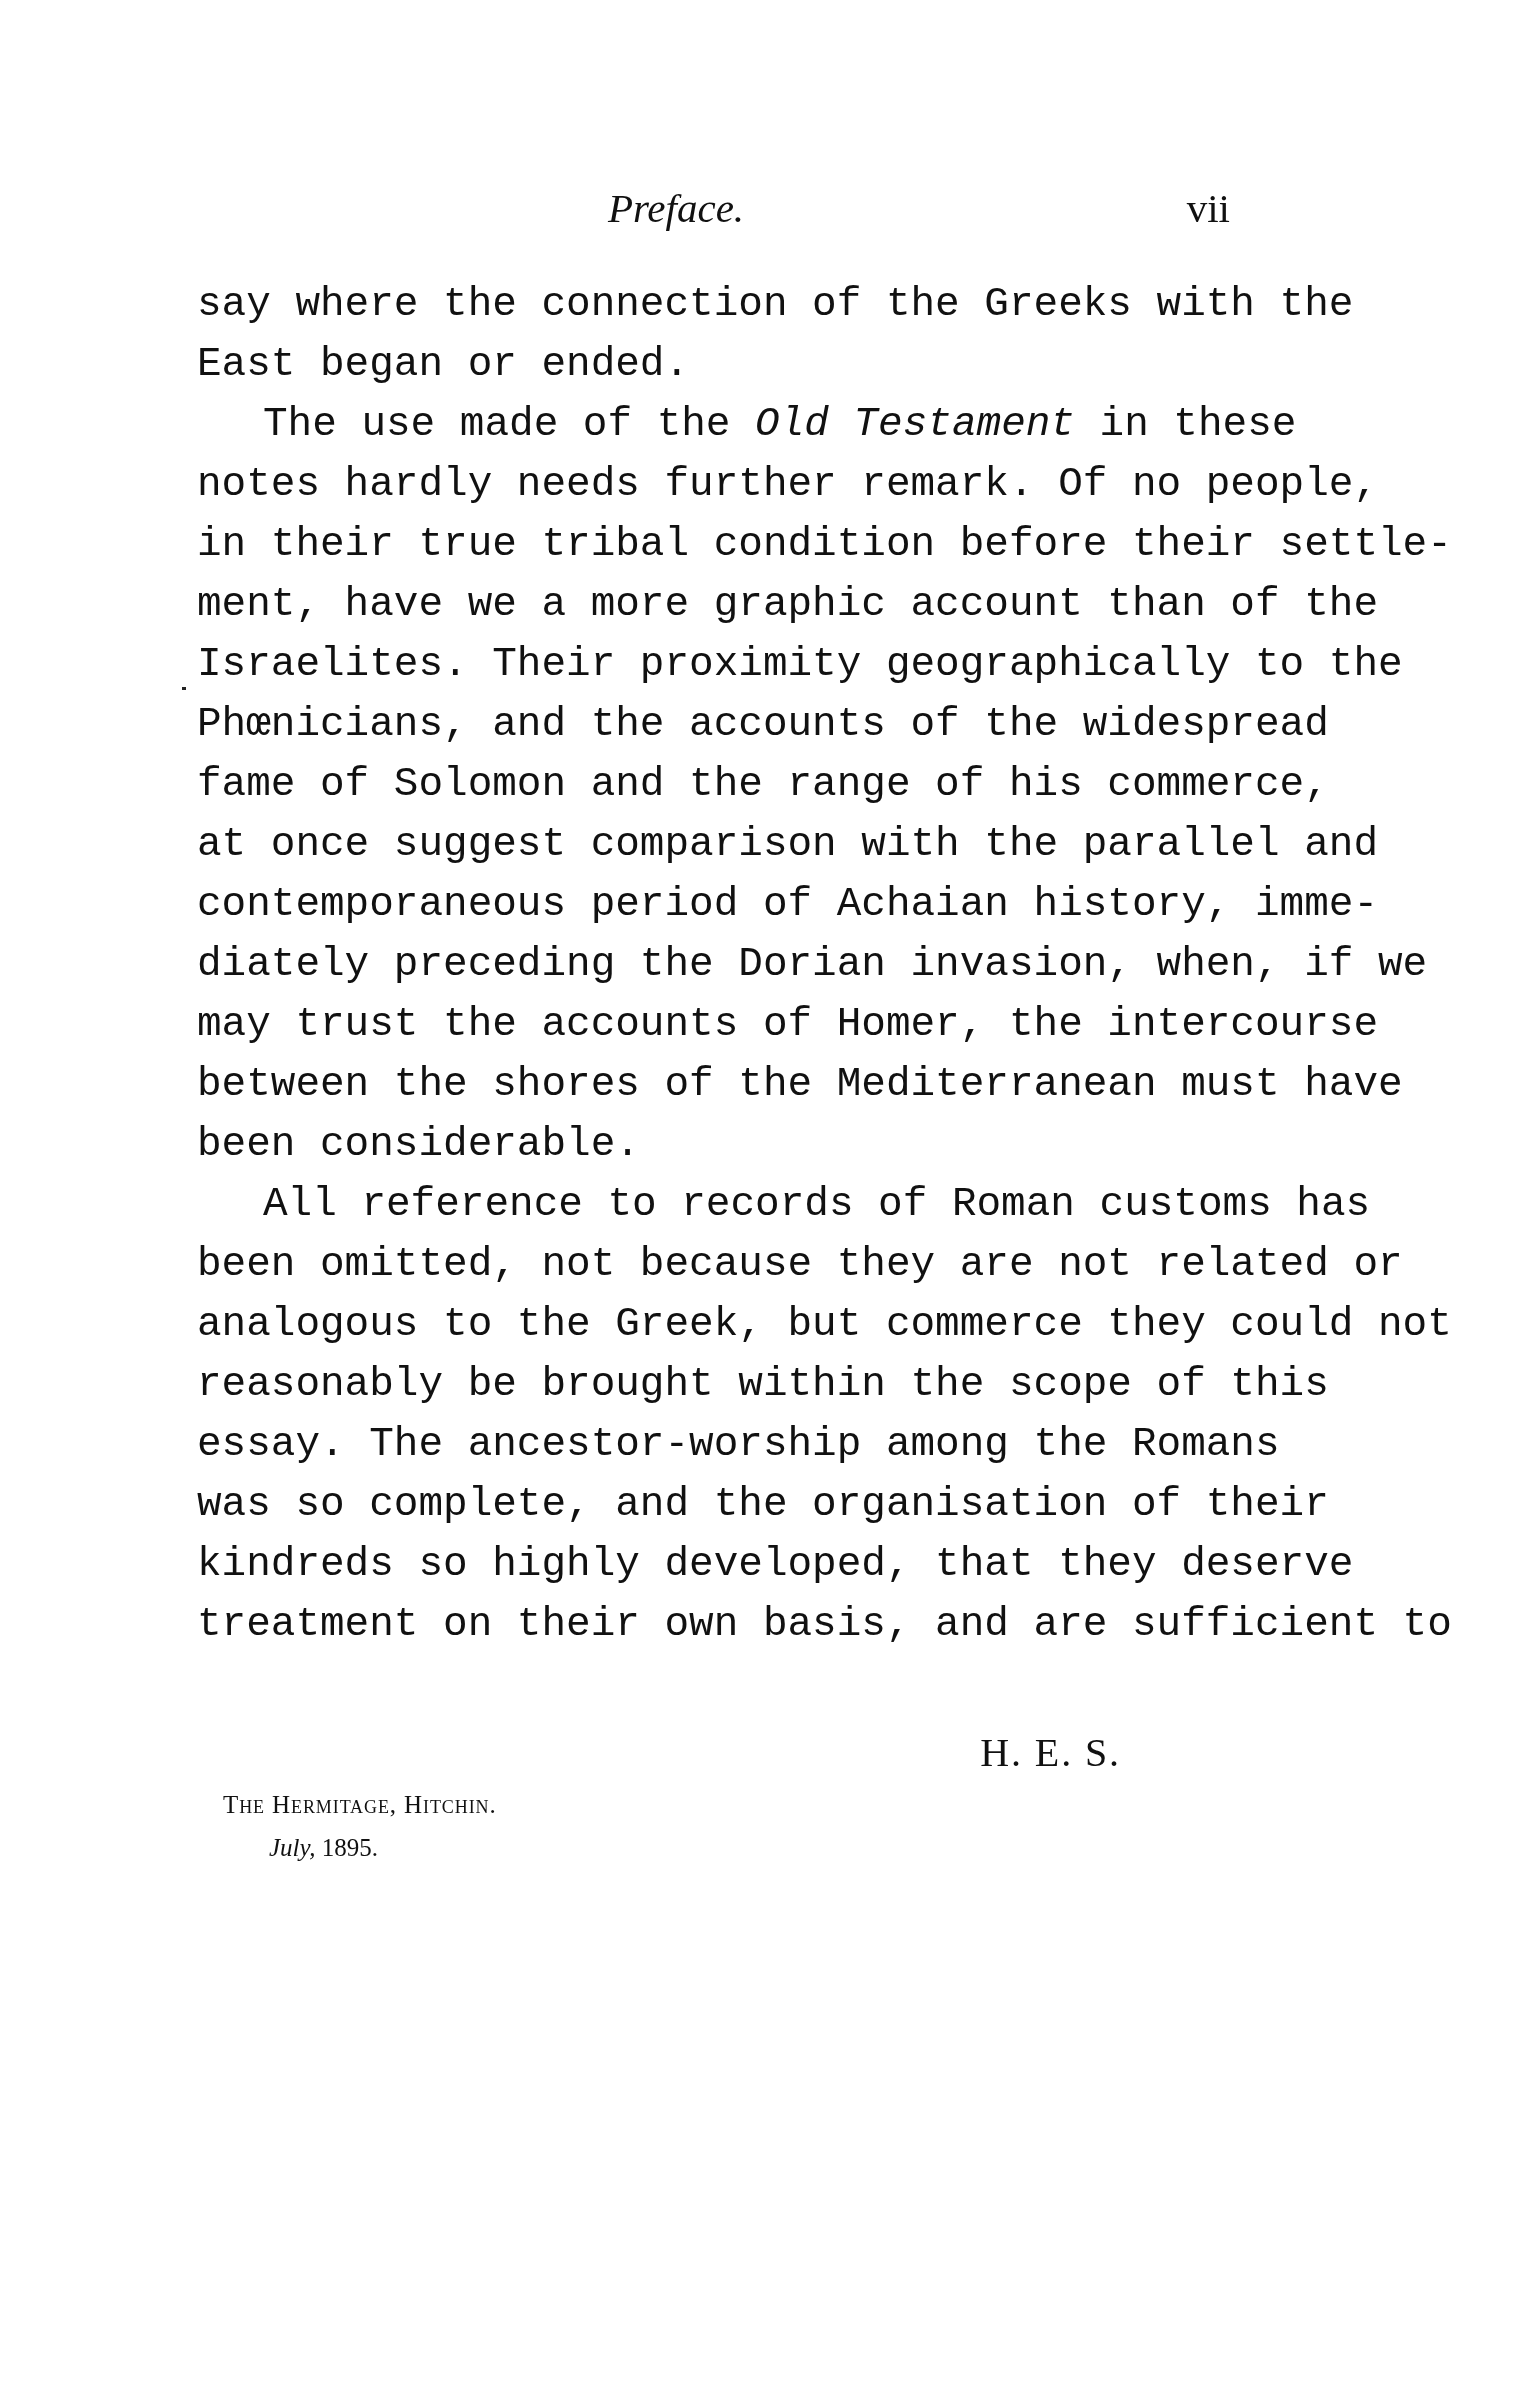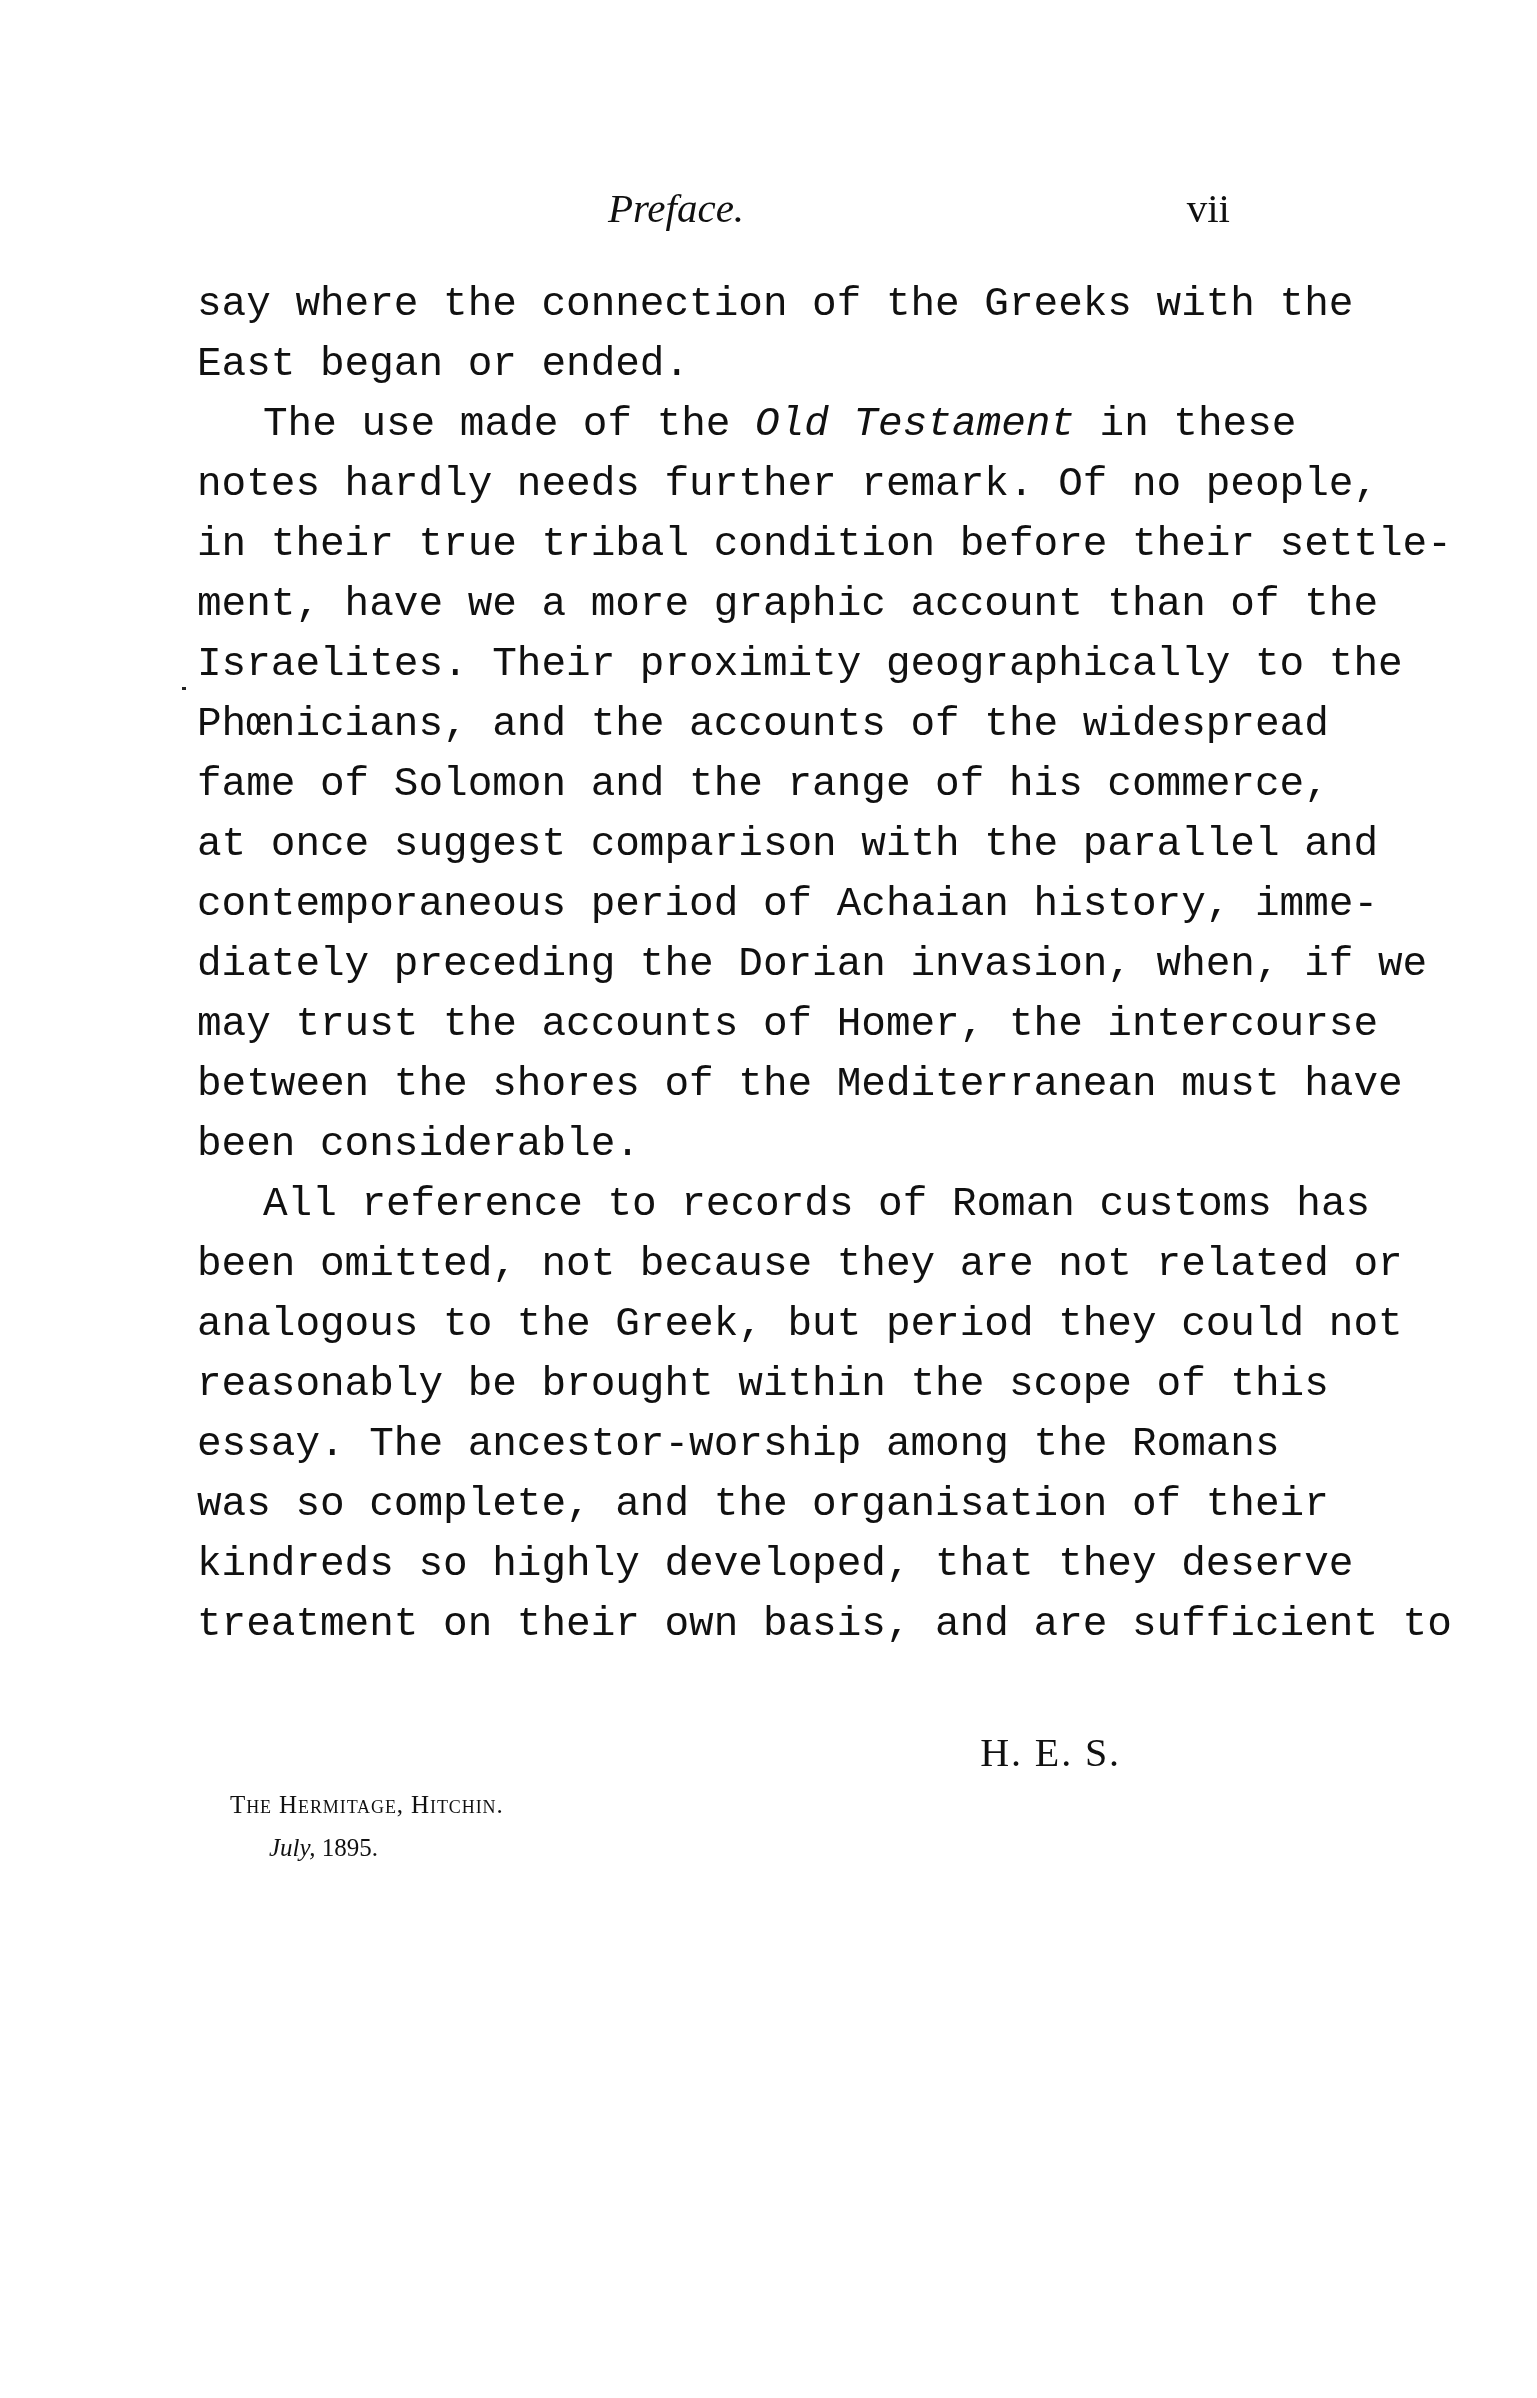--- a/index.html
+++ b/index.html
@@ -70,21 +70,20 @@
     font-size: 40px;
     letter-spacing: 1.9px;
   }
   .place {
     position: absolute;
     left: 223px;
     top: 1791px;
     font-size: 25px;
     font-variant: small-caps;
     letter-spacing: 0.9px;
-    margin-left: 7px;
   }
   .date {
     position: absolute;
     left: 269px;
     top: 1834px;
     font-size: 25px;
   }
   .date .month {
     font-style: italic;
   }
@@ -123,21 +122,21 @@
     <span class="line">fame of Solomon and the range of his commerce,</span>
     <span class="line">at once suggest comparison with the parallel and</span>
     <span class="line">contemporaneous period of Achaian history, imme-</span>
     <span class="line">diately preceding the Dorian invasion, when, if we</span>
     <span class="line">may trust the accounts of Homer, the intercourse</span>
     <span class="line">between the shores of the Mediterranean must have</span>
     <span class="line last">been considerable.</span>
 
     <span class="line indent">All reference to records of Roman customs has</span>
     <span class="line">been omitted, not because they are not related or</span>
-    <span class="line">analogous to the Greek, but period they could not</span>
+    <span class="line">analogous to the Greek, but commerce they could not</span>
     <span class="line">reasonably be brought within the scope of this</span>
     <span class="line">essay.  The ancestor-worship among the Romans</span>
     <span class="line">was so complete, and the organisation of their</span>
     <span class="line">kindreds so highly developed, that they deserve</span>
     <span class="line">treatment on their own basis, and are sufficient to</span>
   </div>
 
   <div class="signature">H. E. S.</div>
   <div class="place">The Hermitage, Hitchin.</div>
   <div class="date"><span class="month">July,</span><span> 1895.</span></div>

